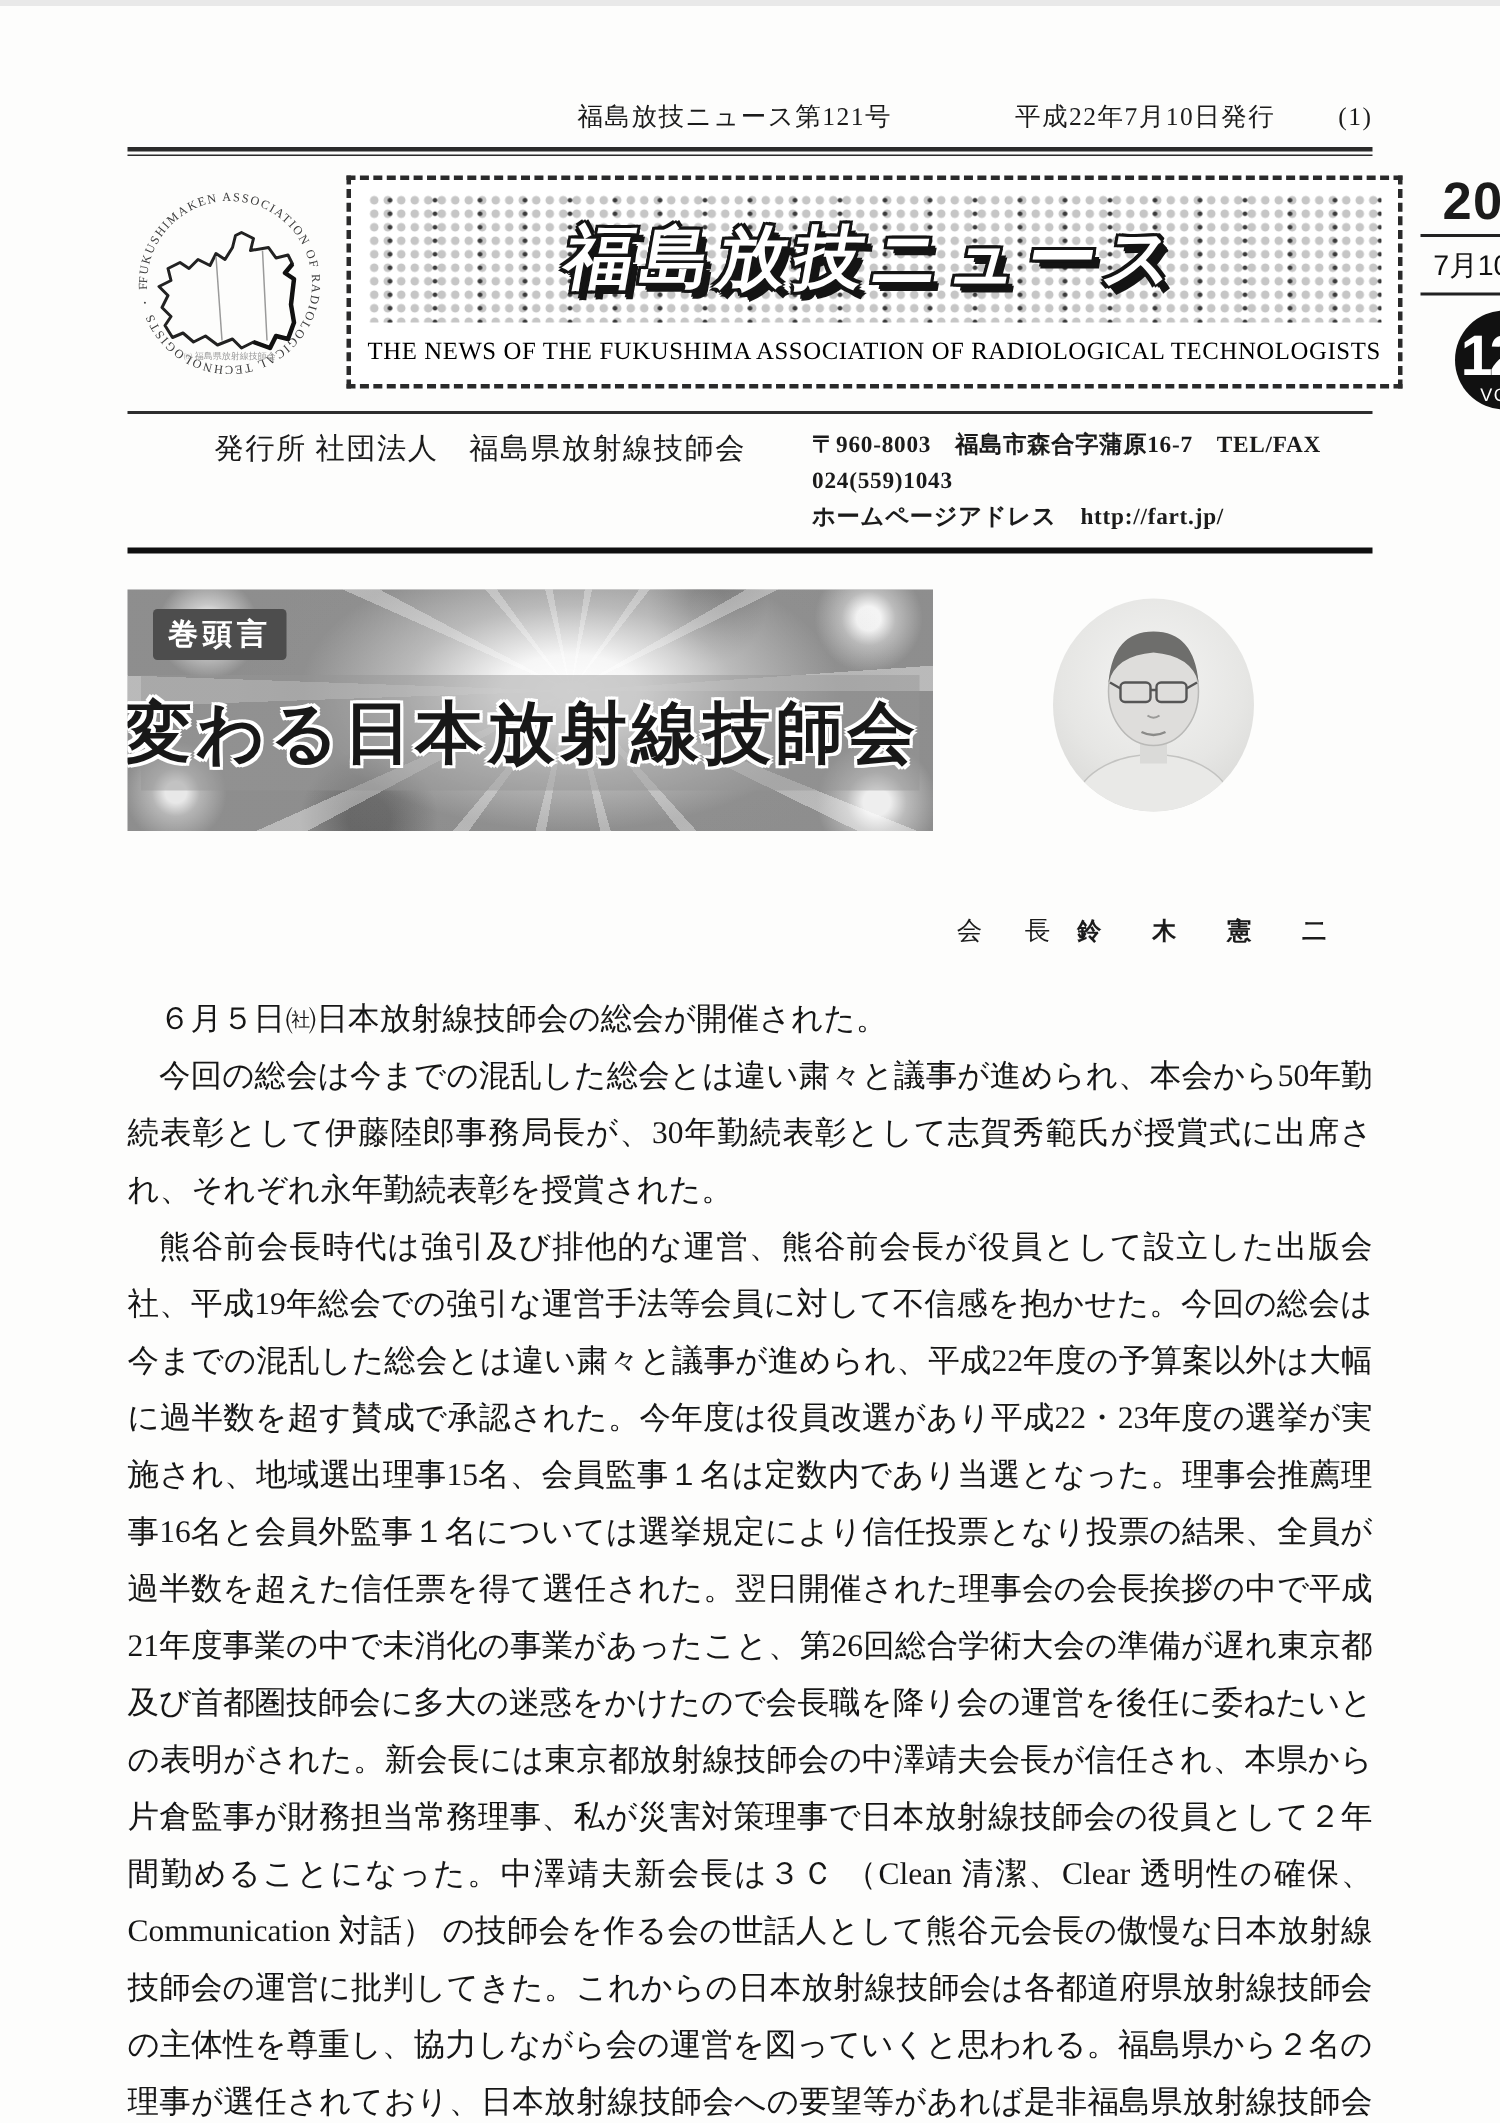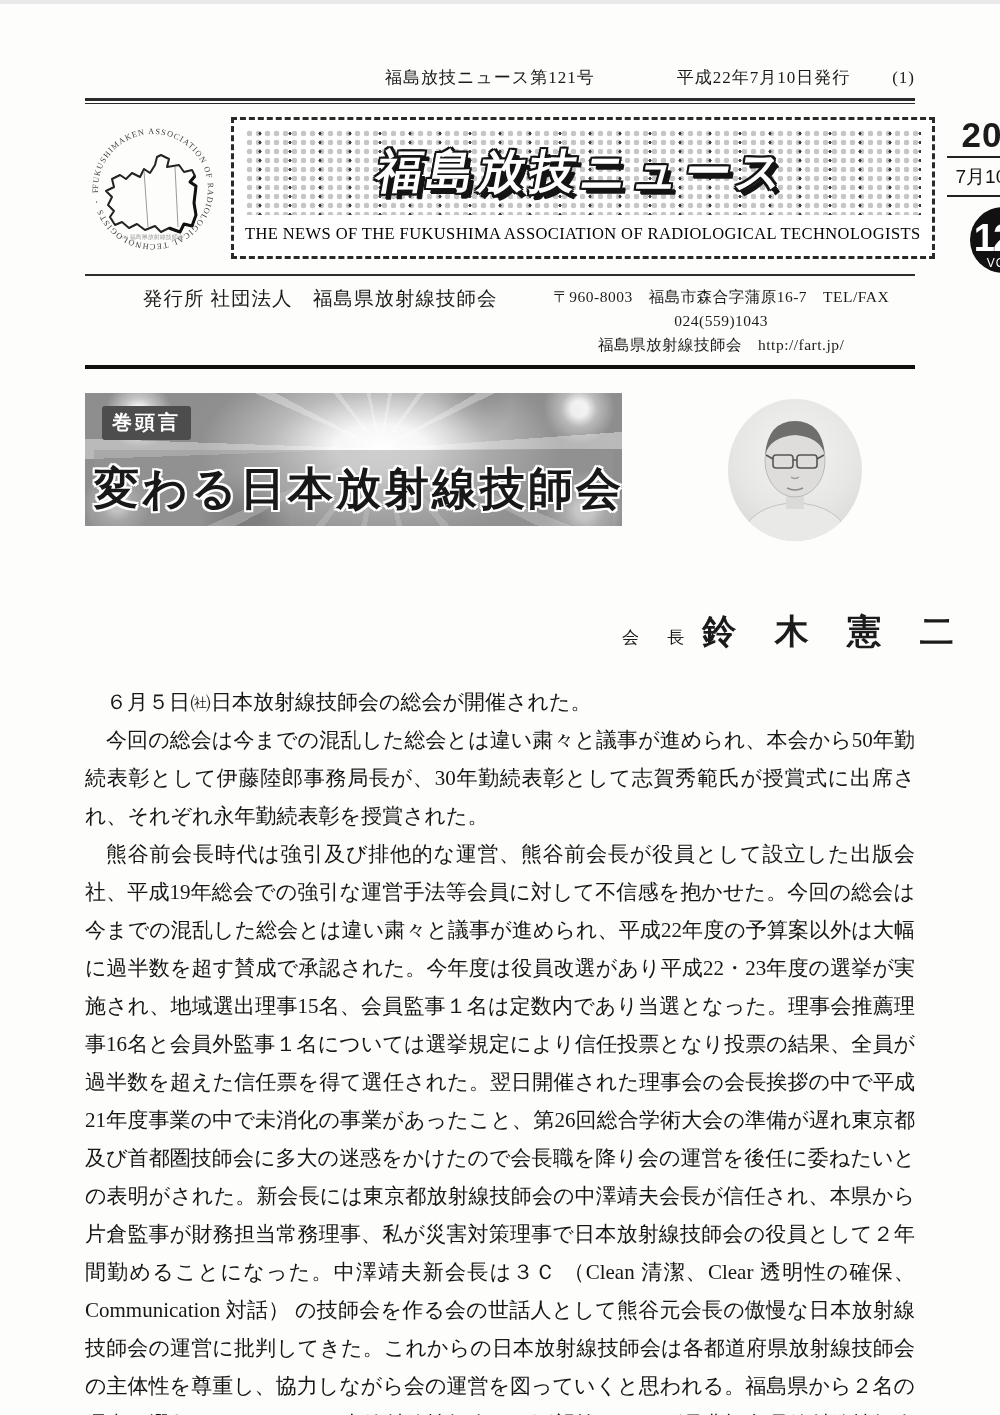--- a/index.html
+++ b/index.html
@@ -47,61 +47,61 @@
   .issue-col { width:112px; flex:none; text-align:center; font-family:"Liberation Sans","DejaVu Sans",sans-serif; }
   .issue-year { font-size:35px; font-weight:bold; letter-spacing:1px; padding-bottom:1px; border-bottom:2px solid #222; }
   .issue-date { font-size:19px; padding:6px 0 5px; border-bottom:2px solid #222; color:#111; }
   .vol-circle { width:66px; height:66px; border-radius:50%; background:#111; margin:10px auto 0; position:relative; }
   .vol-num { color:#fff; font-weight:bold; font-size:38px; line-height:62px; letter-spacing:-2px; }
   .vol-label { position:absolute; left:0; right:0; bottom:3px; color:#fff; font-size:12px; letter-spacing:1px; }
   
   .rule-thin  { margin-top:9px; border-top:2px solid #2e2e2e; }
   .publisher { display:flex; align-items:flex-start; padding:9px 0 8px;gap:44px; }
   .pub-issuer { font-size:19.5px; margin-left:58px; letter-spacing:1px; white-space:nowrap; }
-  .pub-right { margin-left:auto; text-align:center; font-size:15.5px; line-height:24px; letter-spacing:0.5px; padding-right:14px; }
+  .pub-right { margin-left:auto; text-align:left; font-size:15.5px; line-height:24px; letter-spacing:0.5px; padding-right:14px;font-weight:bold; }
   .rule-thick { border-top:4px solid #101010; }
   
   .feature { display:flex; margin-top:24px; }
   .hero {
-    width:537px; height:133px; flex:none; position:relative; overflow:hidden;
+    width:537px; height:161px; flex:none; position:relative; overflow:hidden;
     background-color:#8f8f8f;
     background-image:
       radial-gradient(ellipse 290px 150px at 55% 42%, #ffffff 0%, rgba(255,255,255,0.92) 16%, rgba(222,222,222,0.55) 38%, rgba(150,150,150,0.12) 62%, transparent 78%),
       radial-gradient(circle at 10% 16%, rgba(255,255,255,0.95) 0 7px, rgba(255,255,255,0.5) 16px, transparent 34px),
       radial-gradient(circle at 92% 12%, rgba(255,255,255,0.9) 0 8px, rgba(255,255,255,0.4) 18px, transparent 36px),
       radial-gradient(circle at 93% 88%, rgba(255,255,255,0.85) 0 9px, rgba(255,255,255,0.4) 20px, transparent 40px),
       radial-gradient(circle at 6% 84%, rgba(255,255,255,0.8) 0 7px, rgba(255,255,255,0.35) 16px, transparent 34px),
       repeating-conic-gradient(from 8deg at 55% 42%, rgba(255,255,255,0.38) 0deg 4deg, rgba(120,120,120,0.05) 4deg 26deg),
       radial-gradient(circle at 30% 95%, rgba(70,70,70,0.55) 0 14px, transparent 46px),
       radial-gradient(circle at 72% 6%, rgba(80,80,80,0.5) 0 12px, transparent 40px);
   }
   .hero-badge {
     position:absolute; top:13px; left:17px; background:#4d4d4d; color:#fff;
     font-family:"Liberation Sans","DejaVu Sans",sans-serif; font-weight:bold;
     font-size:20px; letter-spacing:3px; padding:3px 10px 4px; border-radius:3px;
   }
   .hero-band {
     position:absolute; left:9px; right:9px; top:57px; height:77px;
-    background:rgba(148,148,148,0.45); display:flex; align-items:center; justify-content:flex-start;
+    background:rgba(148,148,148,0.45); display:flex; align-items:center; justify-content:flex-end;
   }
   .hero-title {
     font-family:"Liberation Sans","DejaVu Sans",sans-serif; font-weight:bold;
     font-size:45px; letter-spacing:3px; white-space:nowrap; color:#181818;
     text-shadow:
       -2px -2px 0 #fff, 2px -2px 0 #fff, -2px 2px 0 #fff, 2px 2px 0 #fff,
       -2px 0 0 #fff, 2px 0 0 #fff, 0 -2px 0 #fff, 0 2px 0 #fff;
   }
   .author-col { flex:1; display:flex; flex-direction:column; align-items:center; padding-top:6px;gap:48px; }
   .portrait {
     width:134px; height:142px; border-radius:50%; overflow:hidden;
     background:radial-gradient(circle at 50% 38%, #f4f4f3 0%, #e6e6e4 55%, #d2d2d0 100%);
   }
   .author-caption { margin-top:20px; display:flex; align-items:baseline; white-space:nowrap; }
   .author-role { font-size:17px; letter-spacing:12px; }
-  .author-name { font-size:34px; letter-spacing:15px; margin-left:6px; font-weight:600; }
+  .author-name { font-size:16px; letter-spacing:15px; margin-left:6px; font-weight:600; }
   
   .article { margin-top:28px; font-size:21px; line-height:38px; text-align:justify; color:#161616; }
   .article p { text-indent:1em; margin:0; }
   
   .logo svg { display:block; }
 </style>
 </head>
 <body>
 
 <div class="page">
@@ -146,21 +146,21 @@
         <div class="vol-label">VOL.</div>
       </div>
     </div>
   </div>
 
   <div class="rule-thin"></div>
   <div class="publisher">
     <span class="pub-issuer">発行所 社団法人　福島県放射線技師会</span>
     <span class="pub-right">
       <span>〒960-8003　福島市森合字蒲原16-7　TEL/FAX 024(559)1043</span><br>
-      <span>福島県放射線技師会　http://fart.jp/</span>
+      <span>ホームページアドレス　http://fart.jp/</span>
     </span>
   </div>
   <div class="rule-thick"></div>
 
   <div class="feature">
     <div class="hero">
       <span class="hero-badge">巻頭言</span>
       <div class="hero-band">
         <span class="hero-title">変わる日本放射線技師会</span>
       </div>

